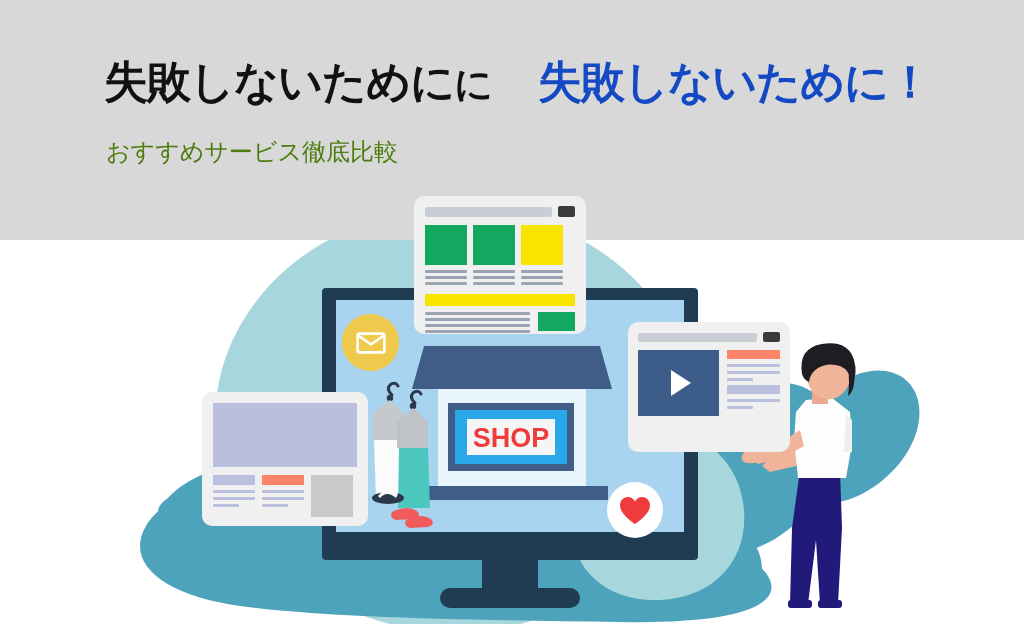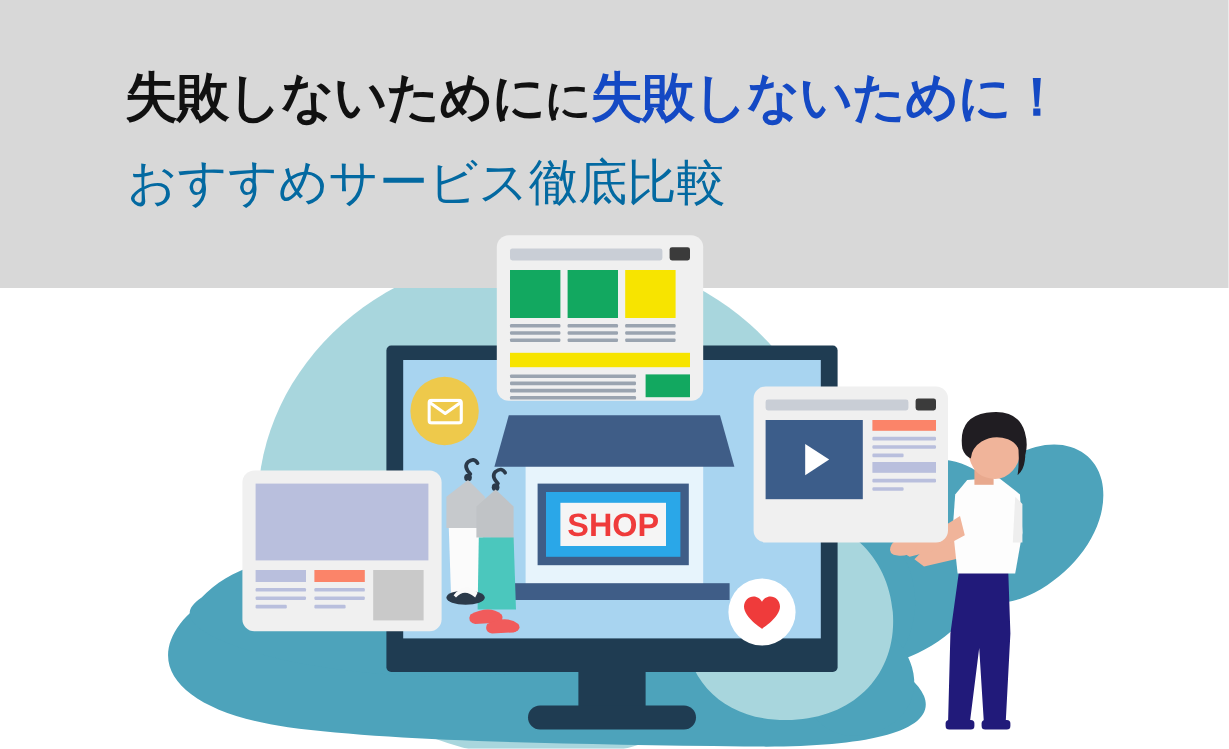--- a/index.html
+++ b/index.html
@@ -33,31 +33,31 @@
     left: 104px;
     top: 57px;
     white-space: nowrap;
     font-size: 44px;
     line-height: 50px;
     font-weight: 700;
     letter-spacing: -1px;
     z-index: 7;
   }
   .headline .h-black { color: #111111; }
-  .headline .h-blue  { color: #1449c4; }
+  .headline .h-blue  { color: #1449c4; margin-left: 46px; }
   .headline .h-black.small { font-size: 38px; }
   .subhead {
     position: absolute;
     left: 106px;
     top: 132px;
     white-space: nowrap;
-    font-size: 41px;
+    font-size: 24px;
     line-height: 40px;
     font-weight: 400;
-    color: #0369a1;
+    color: #4d7c0f;
     letter-spacing: 0px;
     z-index: 7;
   }
   
   .stage {
     position: absolute;
     left: 0;
     top: 0;
     width: 1024px;
     height: 624px;

